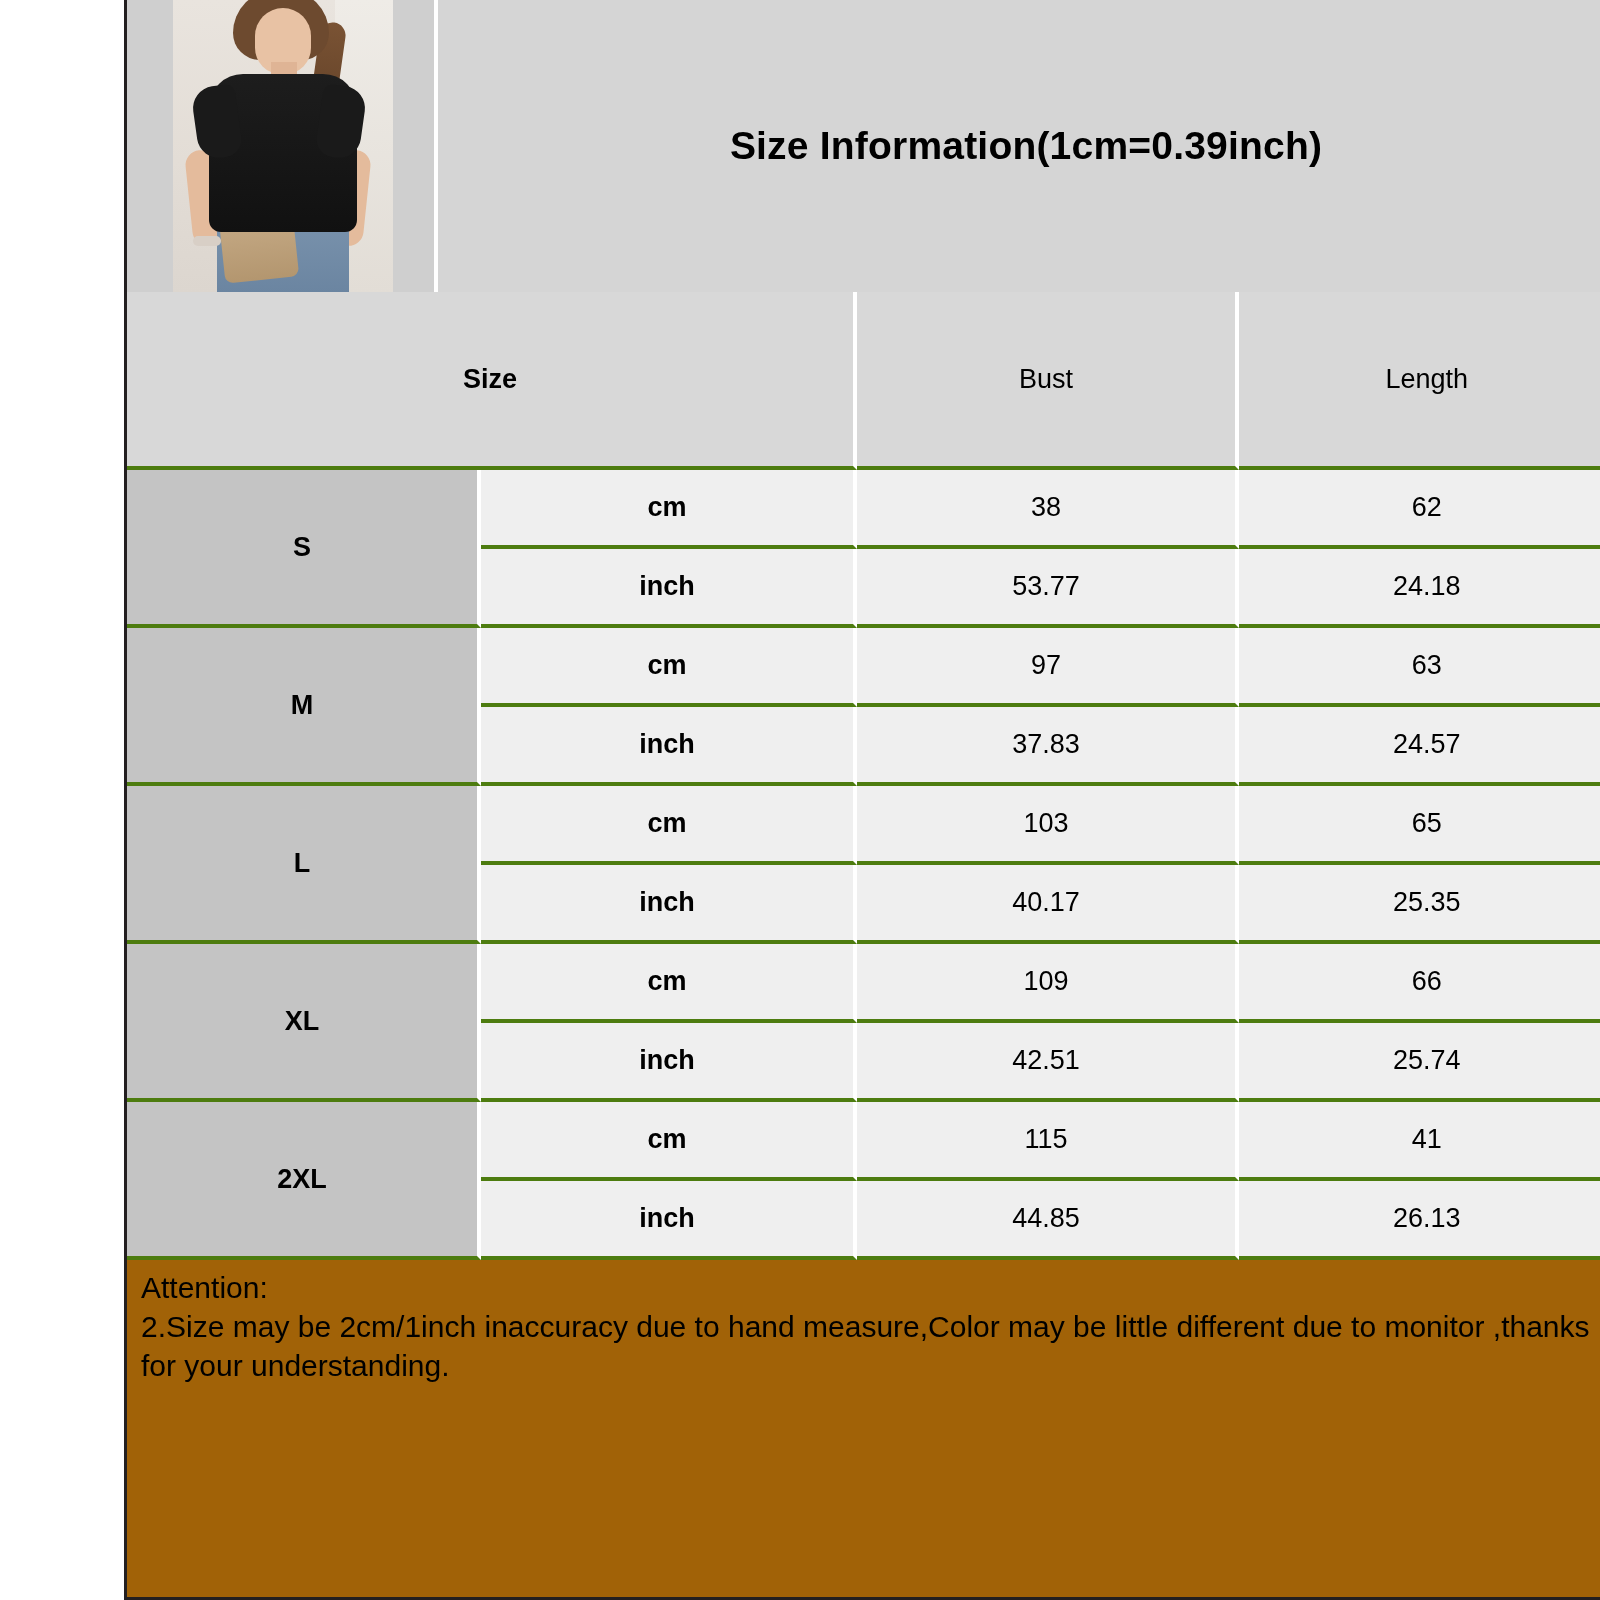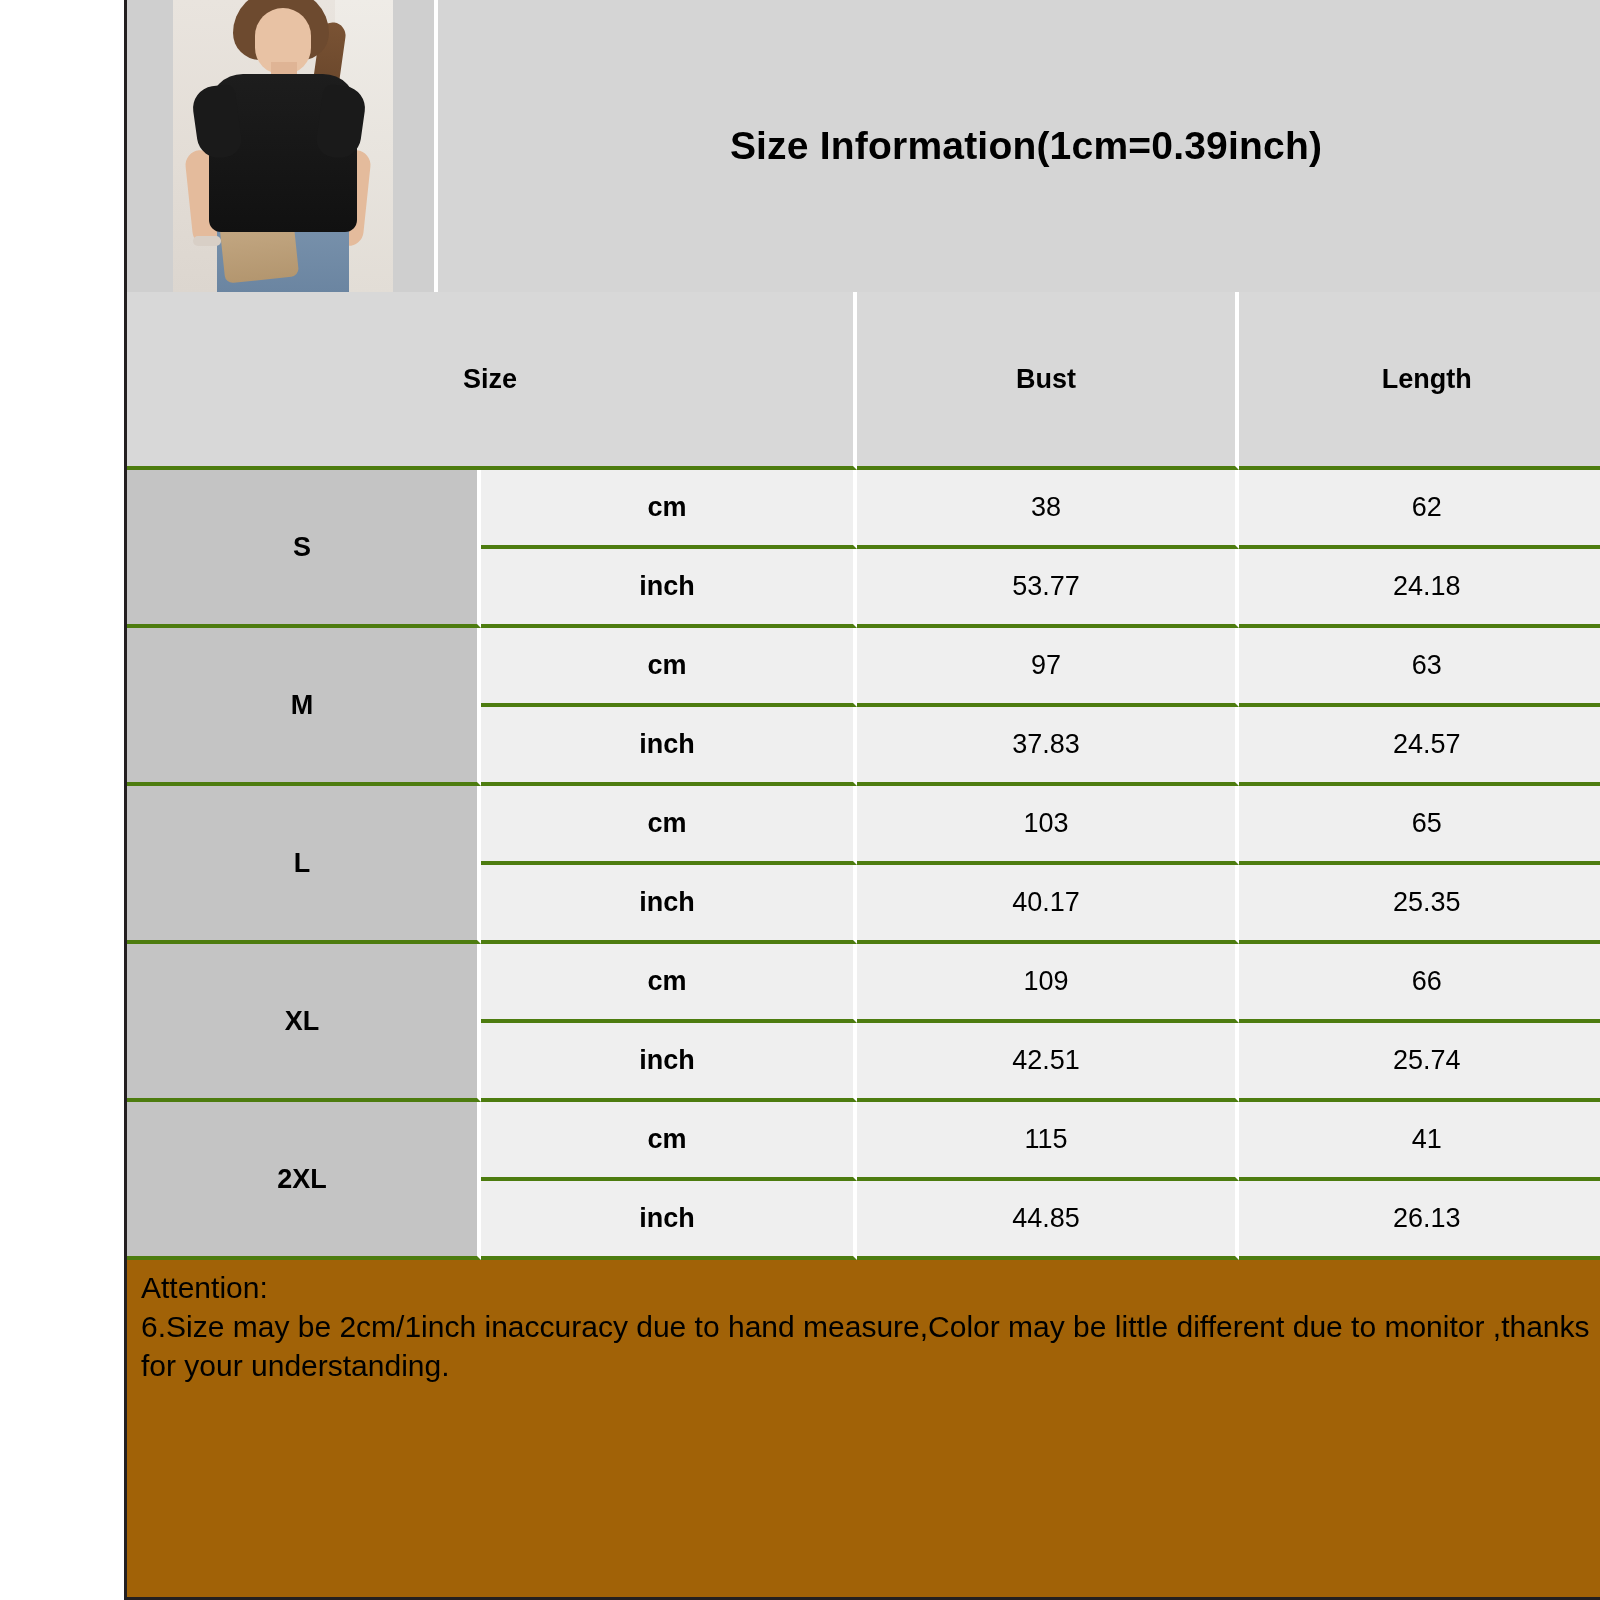--- a/index.html
+++ b/index.html
@@ -162,21 +162,21 @@
   
   .th-size {
     background: #d8d8d8;
     font-size: 46px;
     font-weight: bold;
     height: 178px;
   }
   .th-plain {
     background: #d8d8d8;
     font-size: 30px;
-    font-weight: bold;
+    font-weight: normal;
     height: 178px;
   }
   .cell-sizecol {
     background: #c4c4c4;
     font-size: 30px;
     font-weight: bold;
   }
   .cell-unit {
     background: #efefef;
     font-weight: bold;
@@ -301,17 +301,17 @@
         <tr class="row-h">
           <td class="cell-unit">inch</td>
           <td class="cell-val">44.85</td>
           <td class="cell-val">26.13</td>
         </tr>
       </tbody>
     </table>
 
     <div class="attention">
       <p>Attention:</p>
-      <p>6.Size may be 2cm/1inch inaccuracy due to hand measure,Color may be little different due to monitor ,thanks for your understanding.</p>
+      <p>2.Size may be 2cm/1inch inaccuracy due to hand measure,Color may be little different due to monitor ,thanks for your understanding.</p>
     </div>
 
   </div>
 </div>
 
 </body></html>

